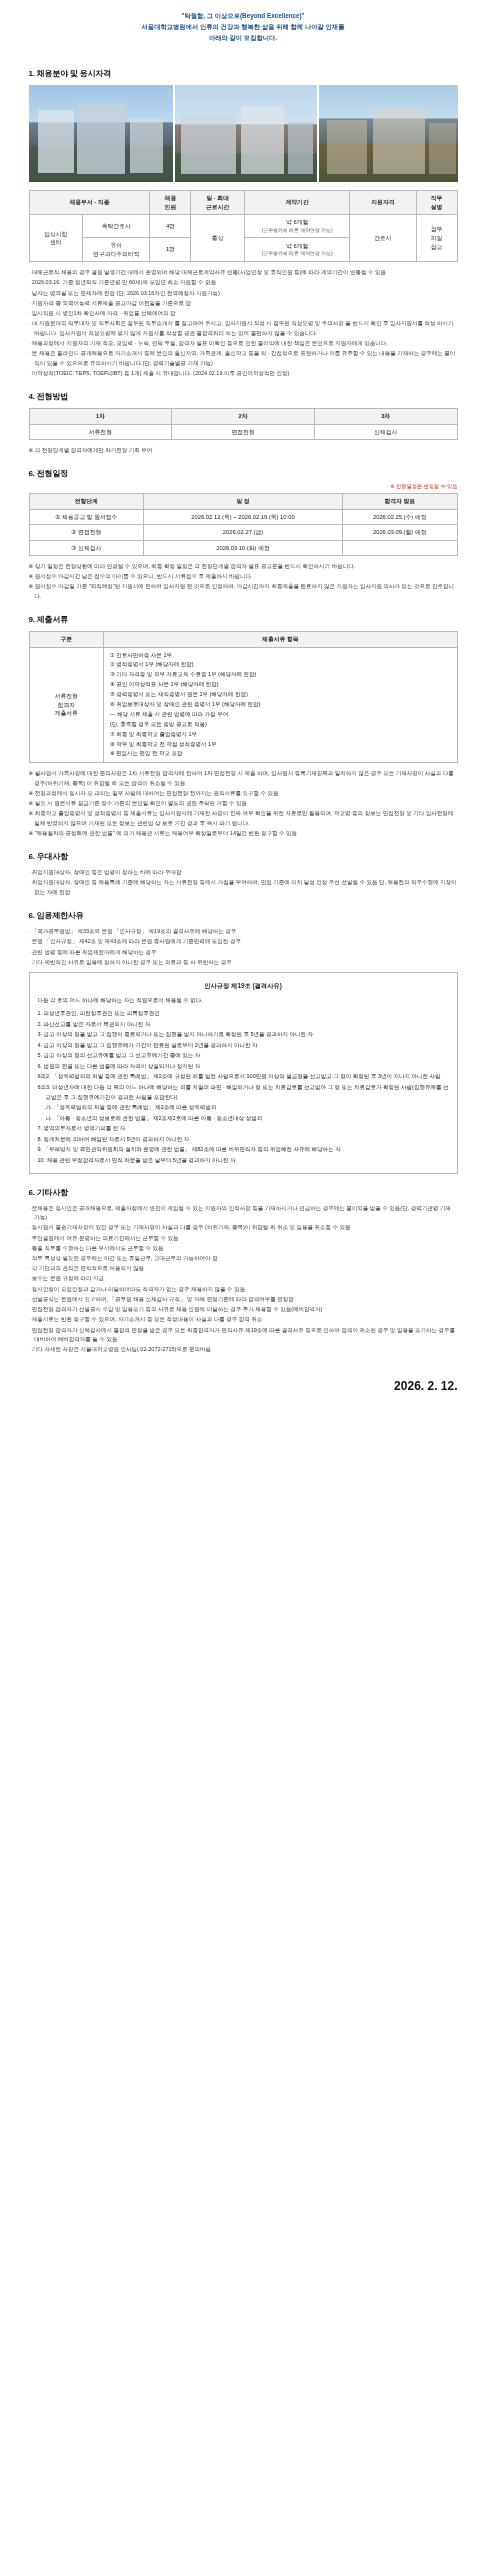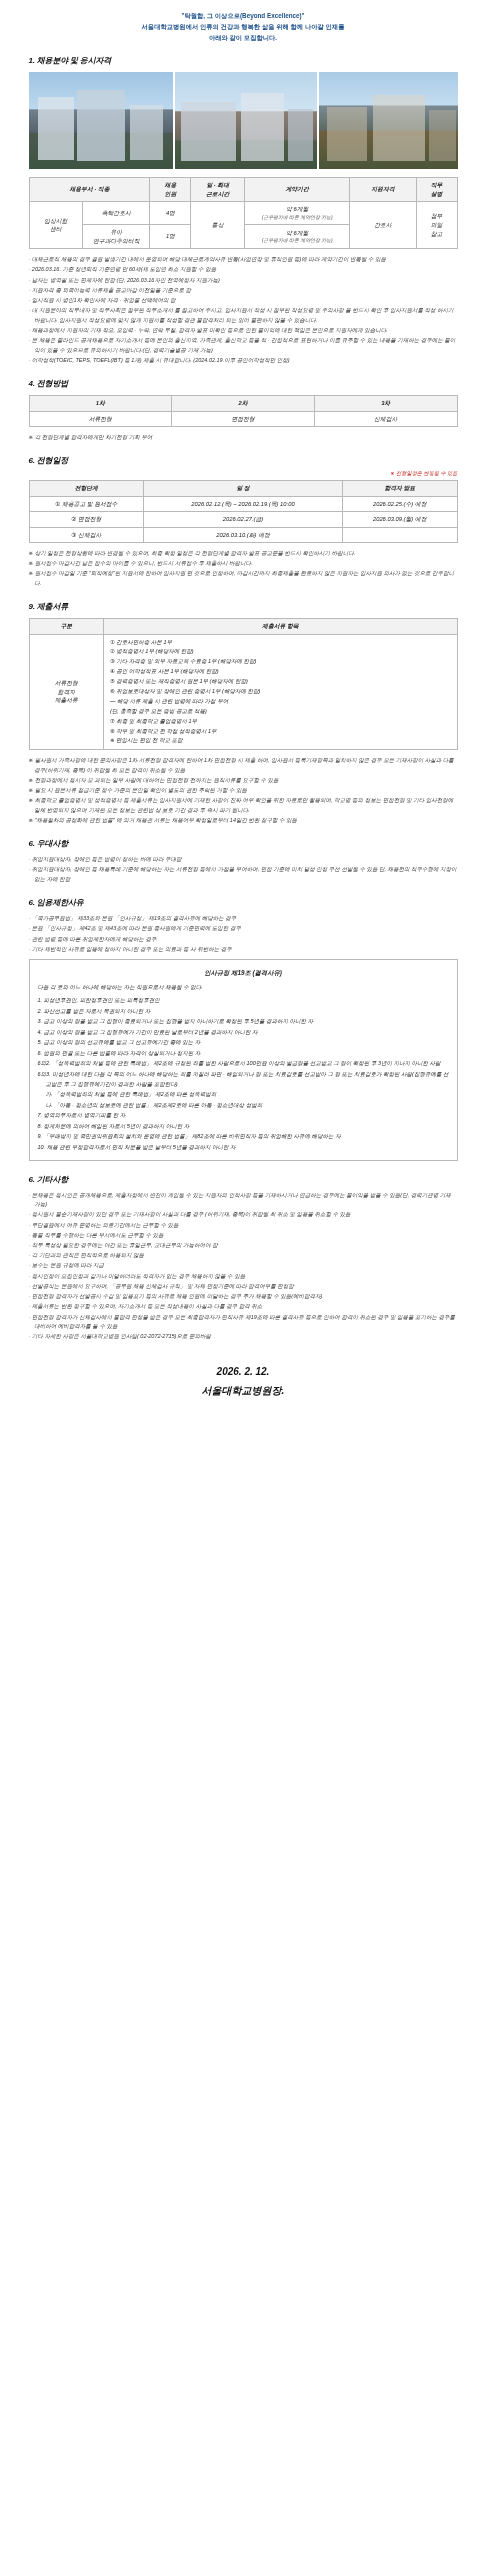--- a/index.html
+++ b/index.html
@@ -3,21 +3,21 @@
 <meta charset="utf-8">
 <title>서울대학교병원 채용공고</title>
 <style>
   html,body{margin:0;padding:0;background:#ffffff;}
   body{
     font-family:"Liberation Sans","DejaVu Sans",sans-serif;
     color:#222;
     width:486px;
   }
   .page{width:486px;margin:0 auto;padding:0 0 23px 0;box-sizing:border-box;}
-  .inner{width:429px;margin:4px auto;font-style:italic;}
+  .inner{width:429px;margin:17px auto;}
 
   
   .hero{
     text-align:center;
     padding:10.4px 0 8px 0;
     font-size:6.3px;
     line-height:1.75;
     color:#1a3b6e;
   }
   .hero .l1{font-weight:bold;color:#1b4f8a;}
@@ -85,23 +85,23 @@
     line-height:1.8;
     background:#fff;
   }
   .rule-box .rb-title{text-align:center;font-weight:bold;font-size:6.3px;margin-bottom:4.6px;}
   .rule-box ol{margin:0;padding-left:0;list-style:none;}
   .rule-box ol li{padding-left:8px;text-indent:-8px;margin-bottom:0.6px;}
   .rule-box .lvl2{padding-left:15px;text-indent:-7px;}
 
   
   .footer{
-    text-align:center;
+    text-align:right;
     margin-top:19.6px;
-    font-size:10px;
+    font-size:12px;
     font-weight:bold;
     line-height:1.9;
     color:#111;
   }
 </style>
 </head>
 <body>
 
 <div class="page">
 
@@ -321,18 +321,17 @@
       <li>· 응시인정이 모집인정과 같거나 미달하더라도 적격자가 없는 경우 채용하지 않을 수 있음</li>
       <li>· 선발공식는 본원에서 요구하며, 「공무원 채용 신체검사 규칙」 및 자체 판정기준에 따라 합격여부를 판정함</li>
       <li>· 면접전형 합격자가 선발공시 수감 및 임용포기 등의 사유로 채용 인원에 미달하는 경우 추가 채용할 수 있음(예비합격자)</li>
       <li>· 제출서류는 반환 청구할 수 있으며, 자기소개서 등 모든 작성내용이 사실과 다를 경우 합격 취소</li>
       <li>· 면접전형 합격자가 신체검사에서 불합격 판정을 받은 경우 모든 최종합격자가 면직사유 제19조에 따른 결격사유 등으로 인하여 합격이 취소된 경우 및 임용을 포기하는 경우를 대비하여 예비합격자를 둘 수 있음</li>
       <li>· 기타 자세한 사항은 서울대학교병원 인사팀( 02-2072-2715)으로 문의바람</li>
     </ul>
 
     <div class="footer">
       <div>2026. 2. 12.</div>
-      <div>서울대학교병원장.</div>
     </div>
 
   </div>
 </div>
 
 
 </body></html>

